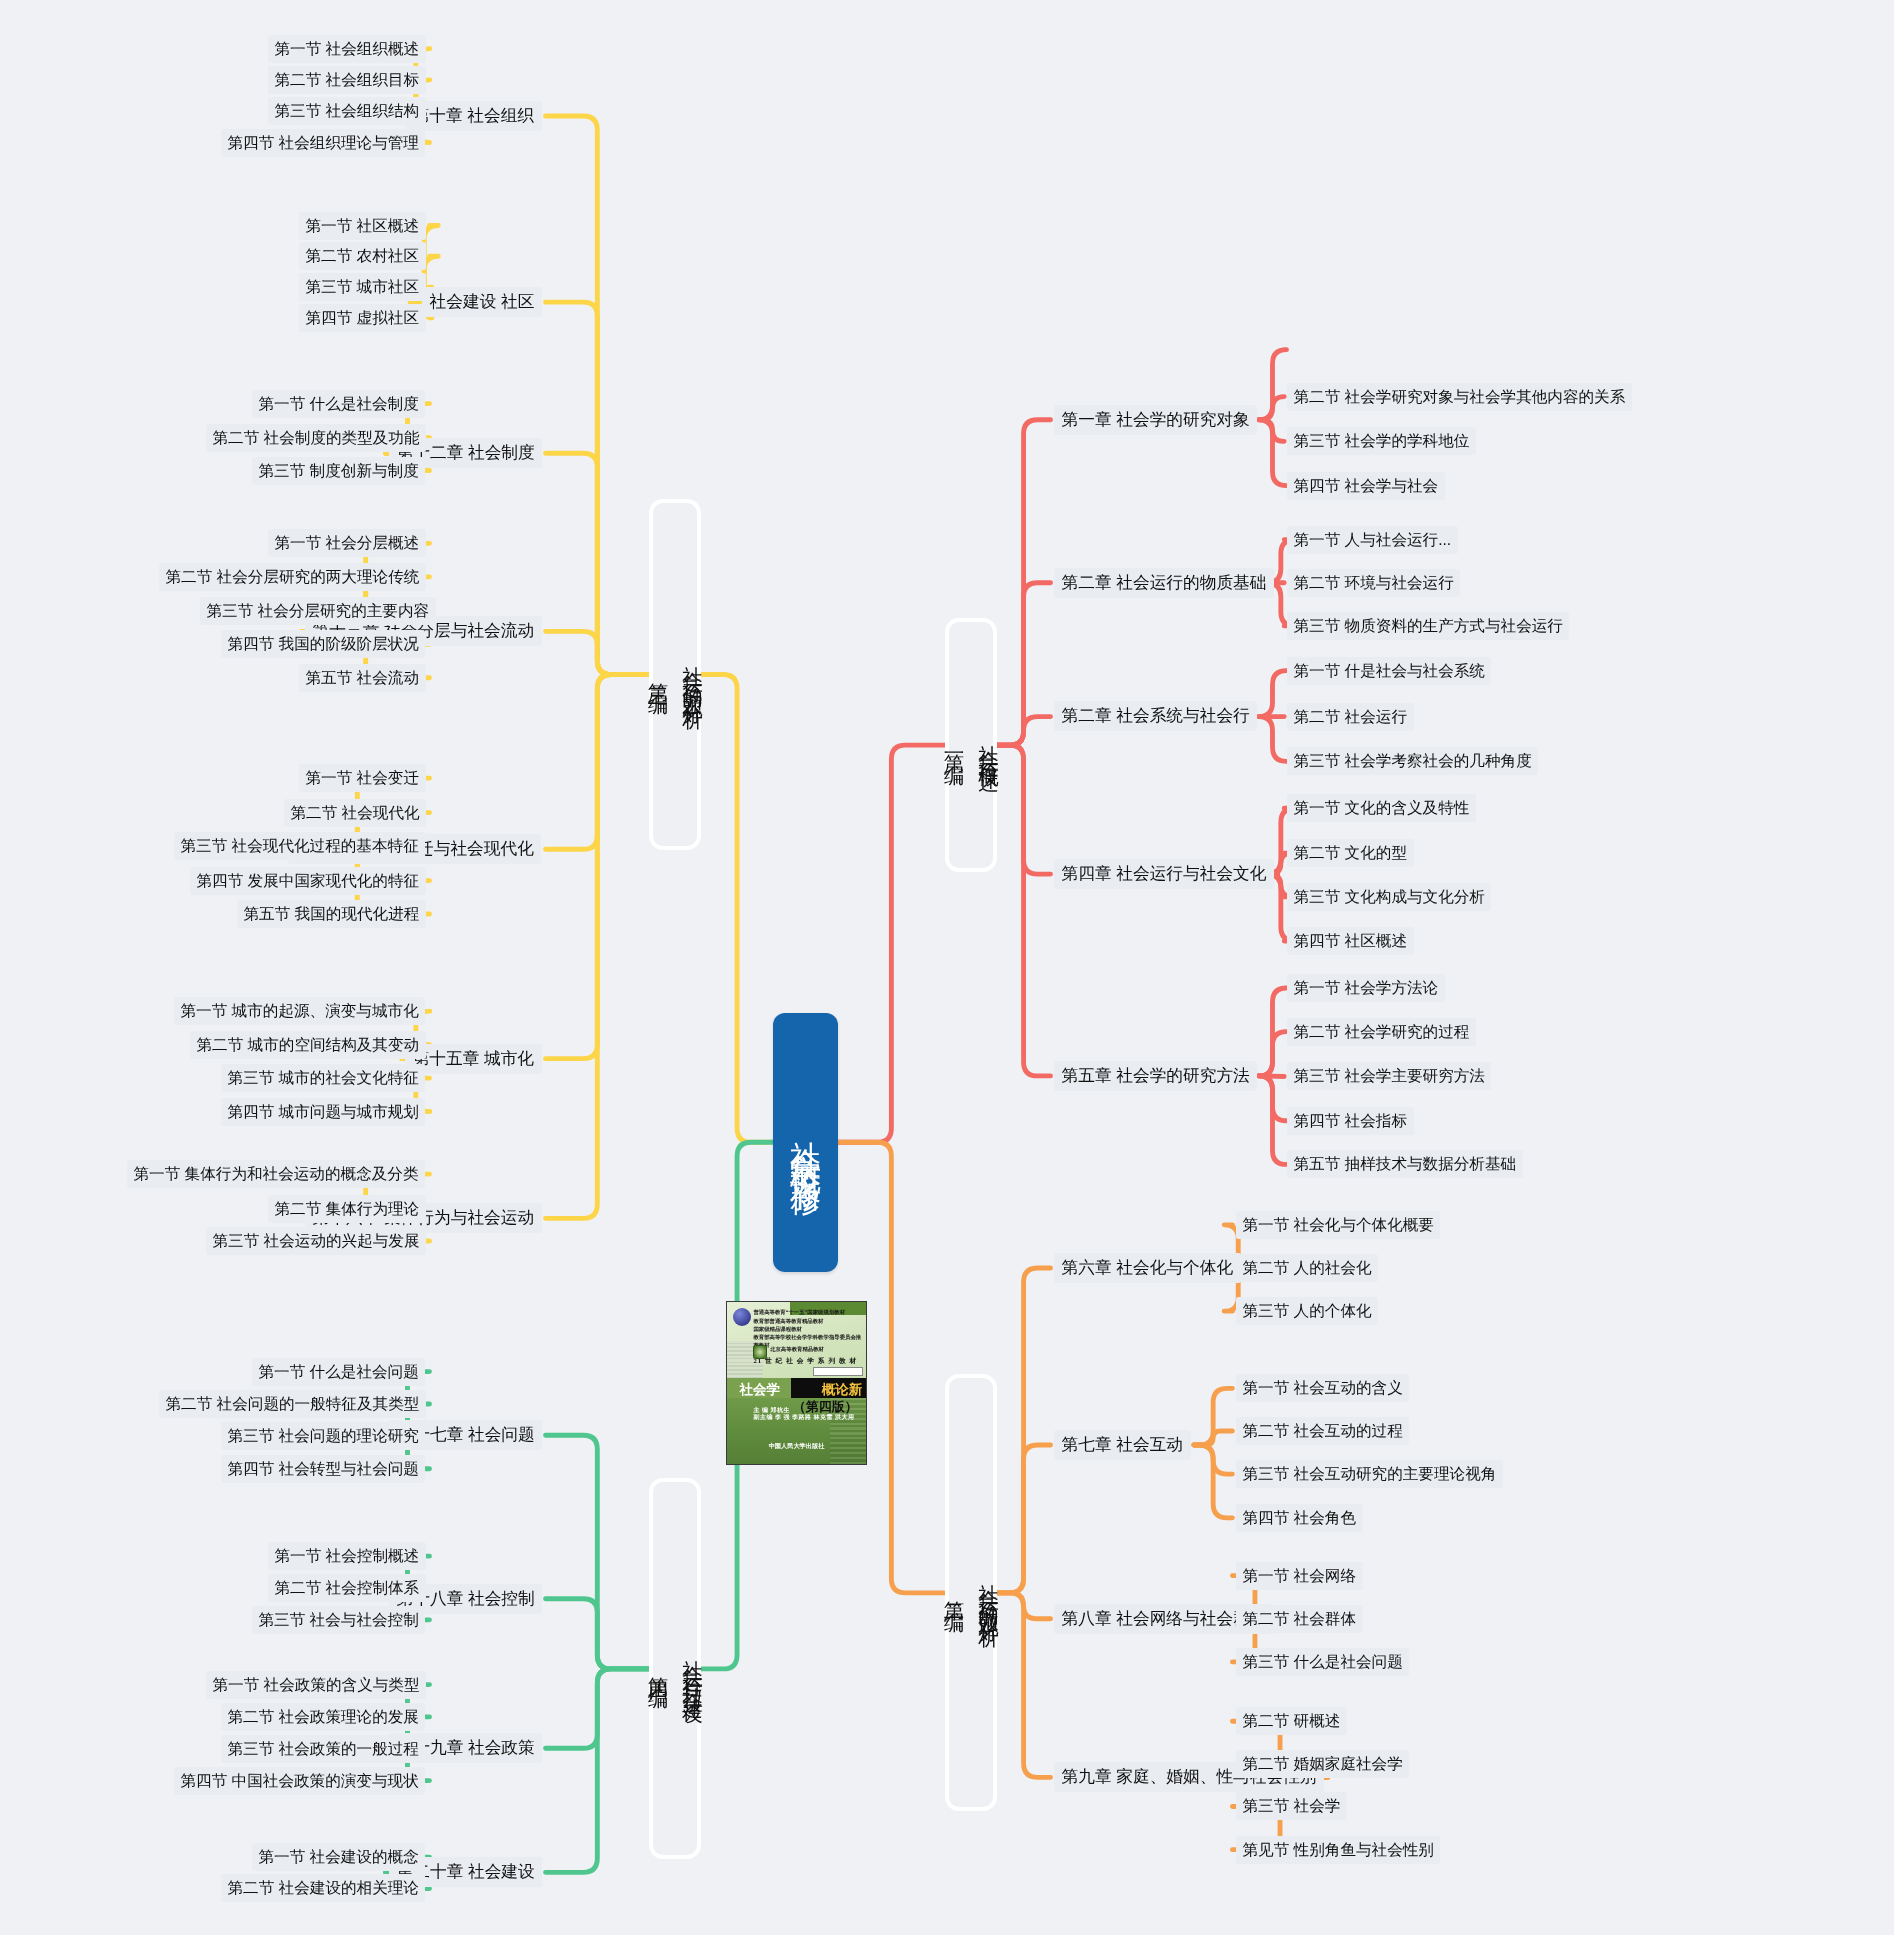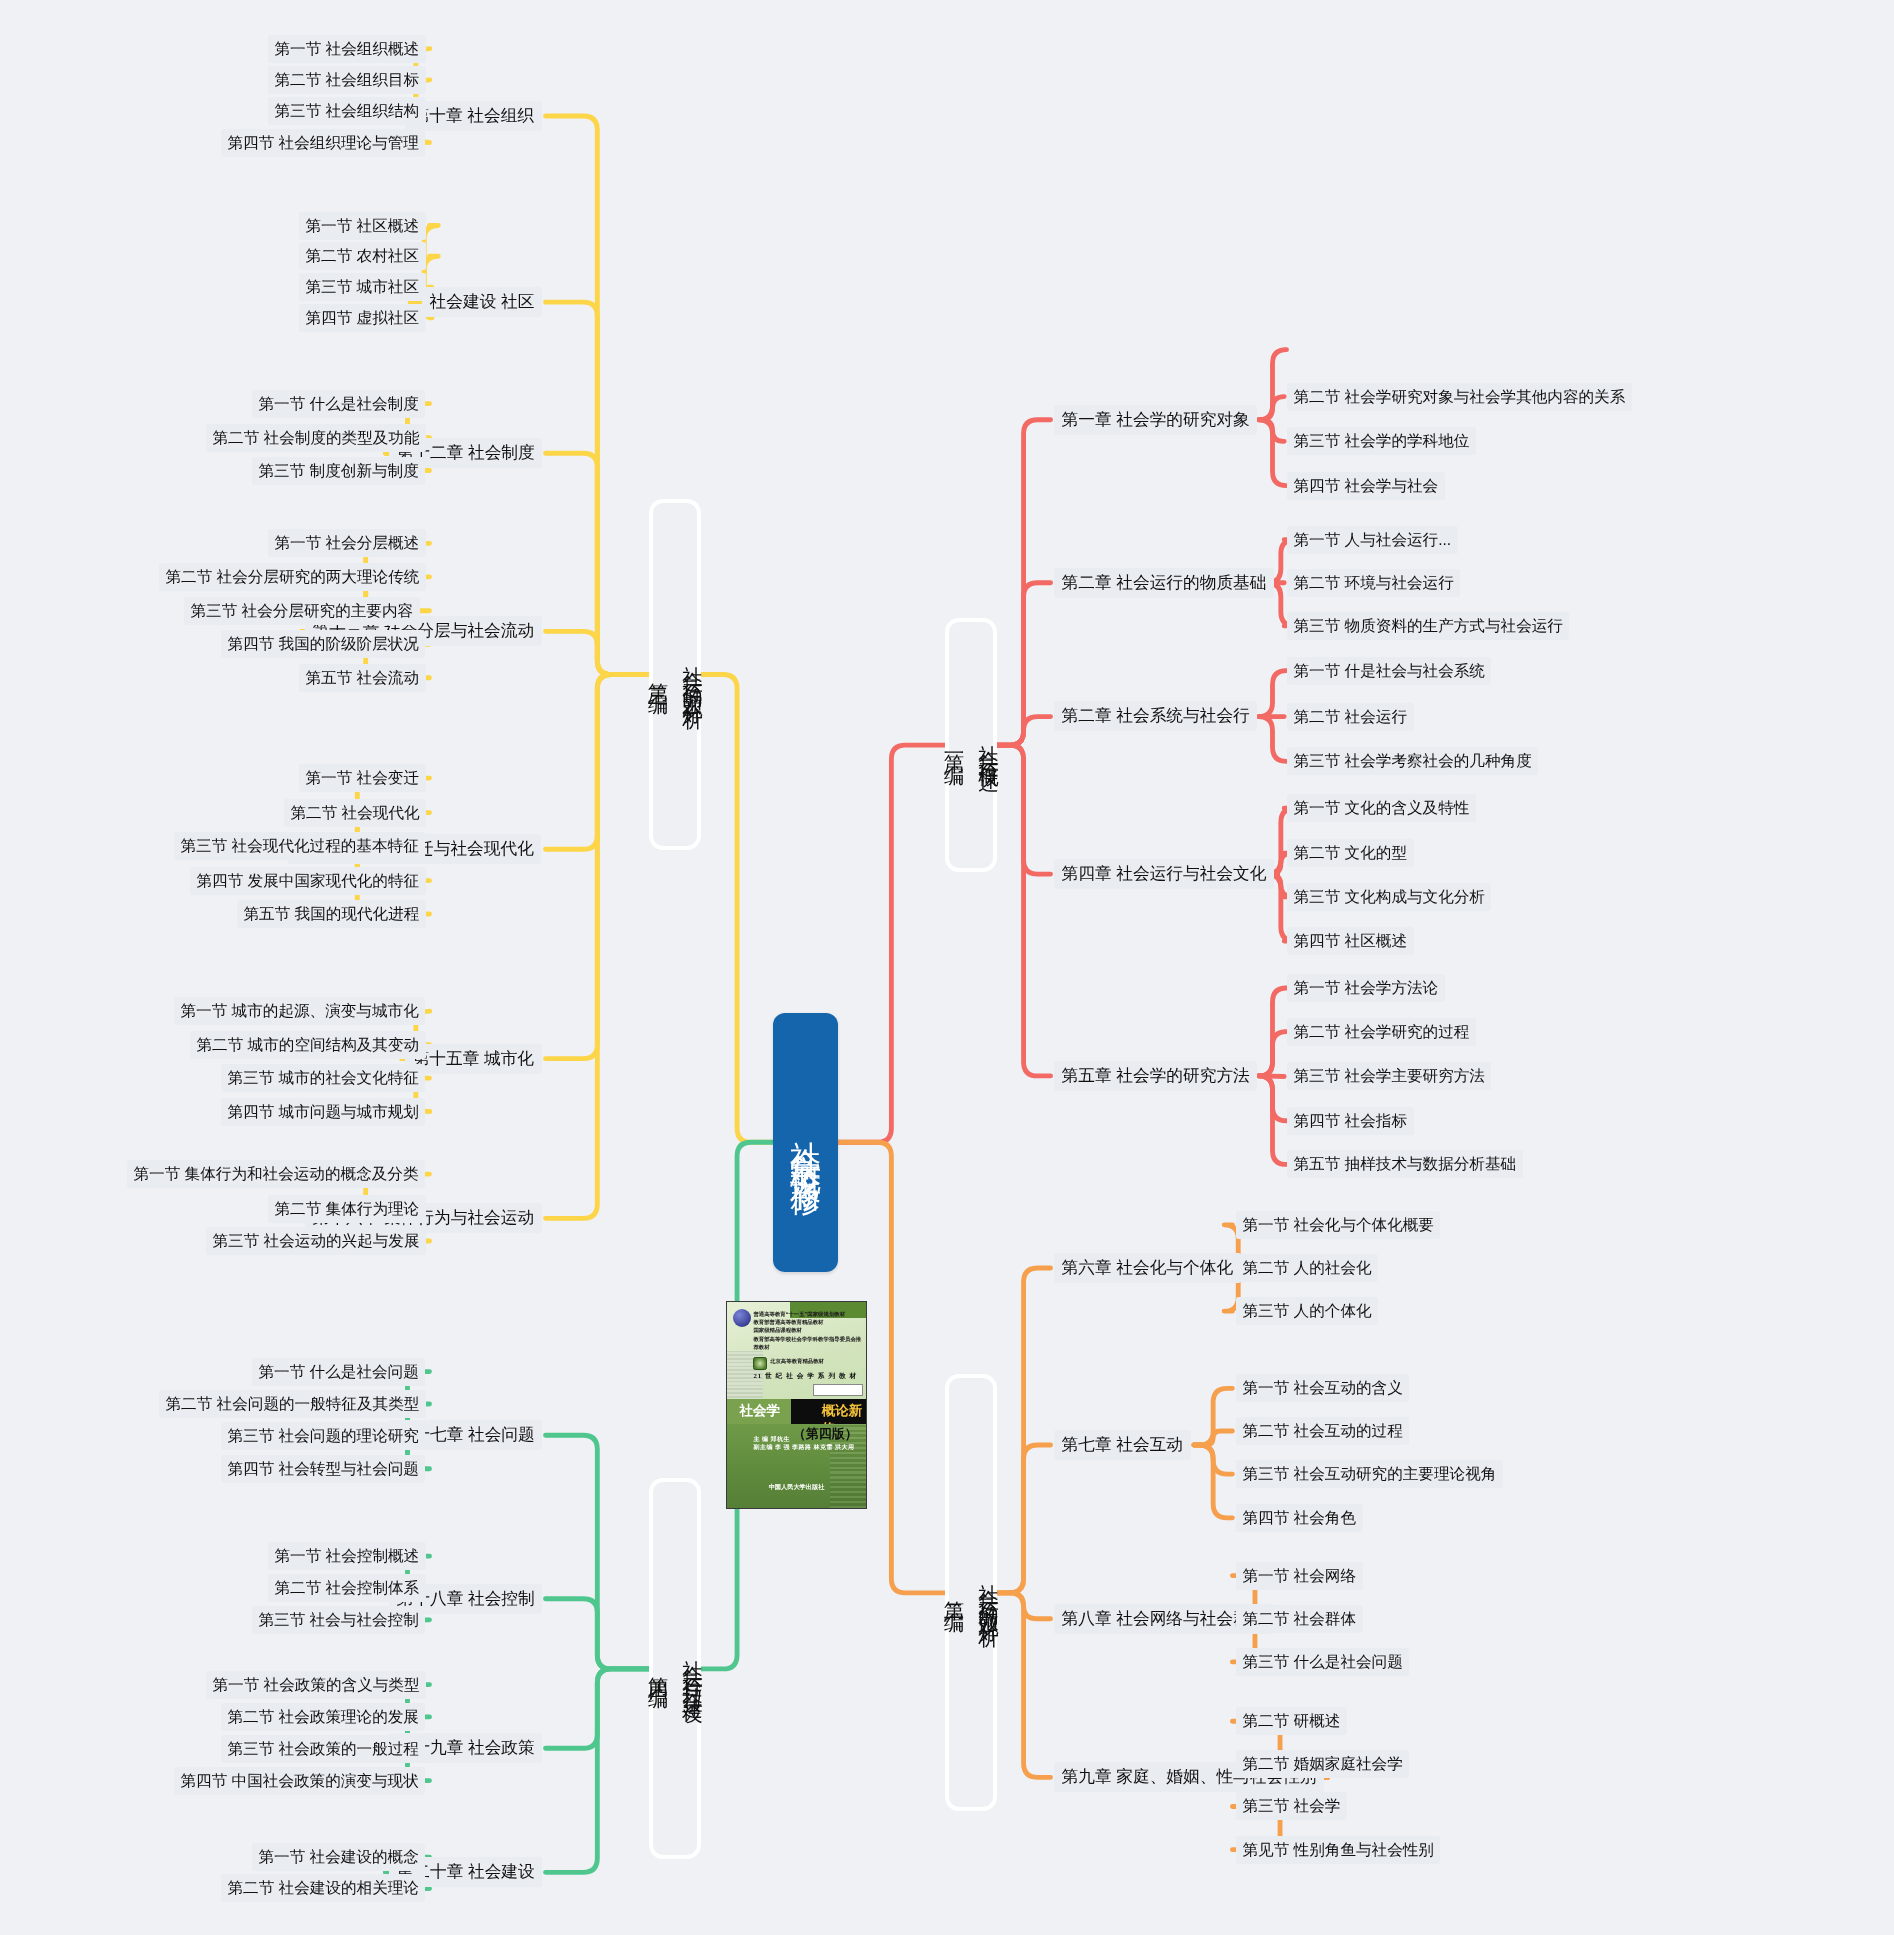--- a/index.html
+++ b/index.html
@@ -251,21 +251,21 @@
       <path d="M 714.375 3240 L 729.1875 3240 Q 755.1875 3240 755.1875 3266 L 755.1875 3274 Q 755.1875 3300 781.1875 3300 L 796 3300" fill="none" stroke="#4ec68d" stroke-width="9" stroke-linecap="round" stroke-linejoin="round"></path>
       <path d="M 1203 3093 L 1133 3093 Q 1107 3093 1107 3119 L 1107 3444 Q 1107 3470 1081 3470 L 1011 3470" fill="none" stroke="#4ec68d" stroke-width="9" stroke-linecap="round" stroke-linejoin="round"></path>
       <path d="M 714.375 3470 L 741.1875 3470 Q 755.1875 3470 755.1875 3456 L 755.1875 3456 Q 755.1875 3442 769.1875 3442 L 796 3442" fill="none" stroke="#4ec68d" stroke-width="9" stroke-linecap="round" stroke-linejoin="round"></path>
       <path d="M 714.375 3470 L 740.1875 3470 Q 755.1875 3470 755.1875 3485 L 755.1875 3485 Q 755.1875 3500 770.1875 3500 L 796 3500" fill="none" stroke="#4ec68d" stroke-width="9" stroke-linecap="round" stroke-linejoin="round"></path>
     </svg>
 
   <div id="root-node" style="left: 773px; top: 1013px; width: 65px; height: 259px;">
     <span class="vtext">社会学概论新修</span>
   </div>
 
-  <div id="book" style="left: 726px; top: 1301px; width: 141px; height: 208px;">
+  <div id="book" style="left: 726px; top: 1301px; width: 141px; height: 164px;">
     <div class="bk-top"></div>
     <div class="bk-topbar"></div>
     <div class="bk-photo-l"></div>
     <div class="bk-logo"></div>
     <div class="bk-lines">
       <div>普通高等教育“十一五”国家级规划教材</div>
       <div>教育部普通高等教育精品教材</div>
       <div>国家级精品课程教材</div>
       <div>教育部高等学校社会学学科教学指导委员会推荐教材</div>
     </div>
@@ -350,21 +350,21 @@
     <div class="node leaf" style="top: 242px; left: 299px;">第二节  农村社区</div>
     <div class="node leaf" style="top: 273px; left: 299px;">第三节  城市社区</div>
     <div class="node leaf" style="top: 304px; left: 299px;">第四节  虚拟社区</div>
     <div class="node chap" style="top: 438px; left: 389px;">第十二章  社会制度</div>
     <div class="node leaf" style="top: 390px; left: 252px;">第一节  什么是社会制度</div>
     <div class="node leaf" style="top: 424px; left: 206px;">第二节  社会制度的类型及功能</div>
     <div class="node leaf" style="top: 457px; left: 252px;">第三节  制度创新与制度</div>
     <div class="node chap" style="top: 616px; left: 305px;">第十三章  社会分层与社会流动</div>
     <div class="node leaf" style="top: 529px; left: 268px;">第一节  社会分层概述</div>
     <div class="node leaf" style="top: 563px; left: 159px;">第二节  社会分层研究的两大理论传统</div>
-    <div class="node leaf" style="top: 597px; left: 184px;">第三节  社会分层研究的主要内容</div>
+    <div class="node leaf" style="top: 597px; left: 200px;">第三节  社会分层研究的主要内容</div>
     <div class="node leaf" style="top: 630px; left: 221px;">第四节  我国的阶级阶层状况</div>
     <div class="node leaf" style="top: 664px; left: 299px;">第五节  社会流动</div>
     <div class="node chap" style="top: 834px; left: 288px;">第十四章  社会变迁与社会现代化</div>
     <div class="node leaf" style="top: 764px; left: 299px;">第一节  社会变迁</div>
     <div class="node leaf" style="top: 799px; left: 284px;">第二节  社会现代化</div>
     <div class="node leaf" style="top: 832px; left: 174px;">第三节  社会现代化过程的基本特征</div>
     <div class="node leaf" style="top: 867px; left: 190px;">第四节  发展中国家现代化的特征</div>
     <div class="node leaf" style="top: 900px; left: 237px;">第五节  我国的现代化进程</div>
     <div class="node chap" style="top: 1044px; left: 405px;">第十五章  城市化</div>
     <div class="node leaf" style="top: 997px; left: 174px;">第一节  城市的起源、演变与城市化</div>

